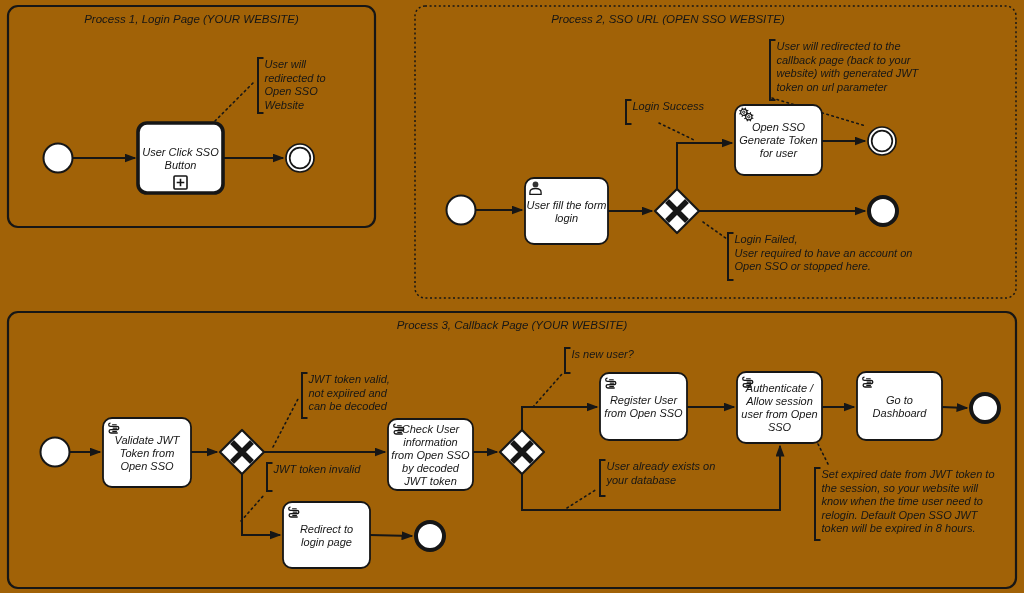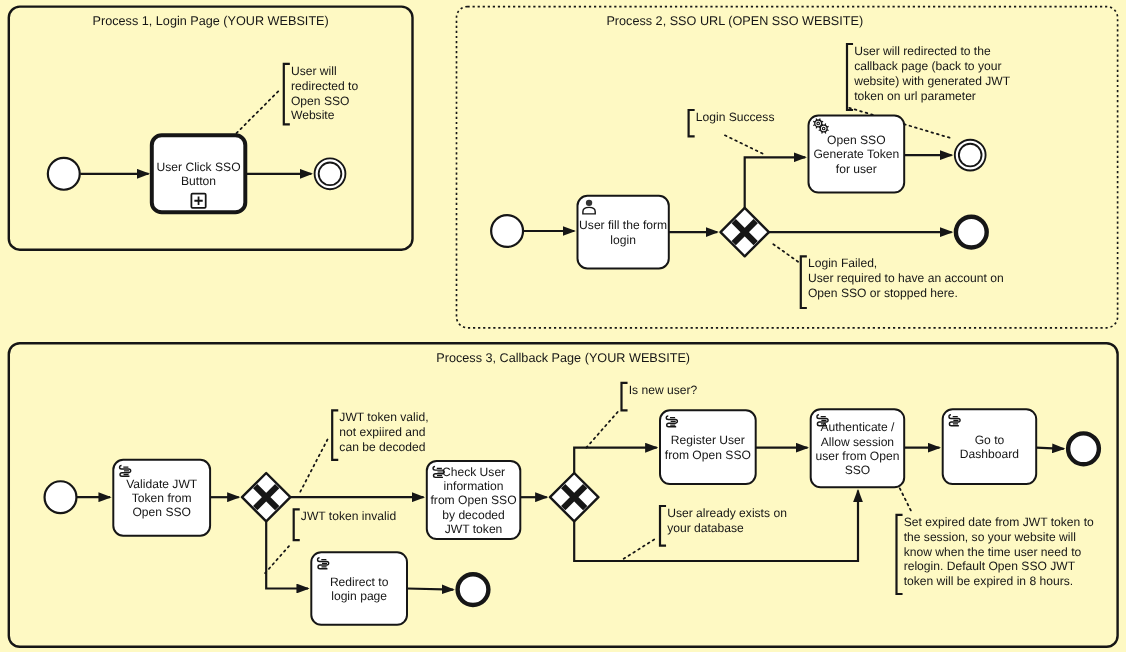--- a/index.html
+++ b/index.html
@@ -1,16 +1,16 @@
 <!DOCTYPE html>
 <html><head>
 <meta charset="utf-8">
 <style>
   html,body{margin:0;padding:0;background:#ffffff;}
-  .stage{position:relative;width:1024px;height:593px;background:#fef9c3;overflow:hidden;}
+  .stage{position:relative;width:1024px;height:593px;background:#a16207;overflow:hidden;font-style:italic;}
   svg{display:block;}
   svg text{font-family:"Liberation Sans",sans-serif;}
 </style>
 </head>
 <body>
 
 <div class="stage">
   <svg width="1024" height="593" viewBox="0 0 1024 593" xmlns="http://www.w3.org/2000/svg">
     <defs>
       <marker id="arrow" viewBox="0 0 12 9" markerWidth="12" markerHeight="9" refX="10.5" refY="4.5" orient="auto" markerUnits="userSpaceOnUse">

